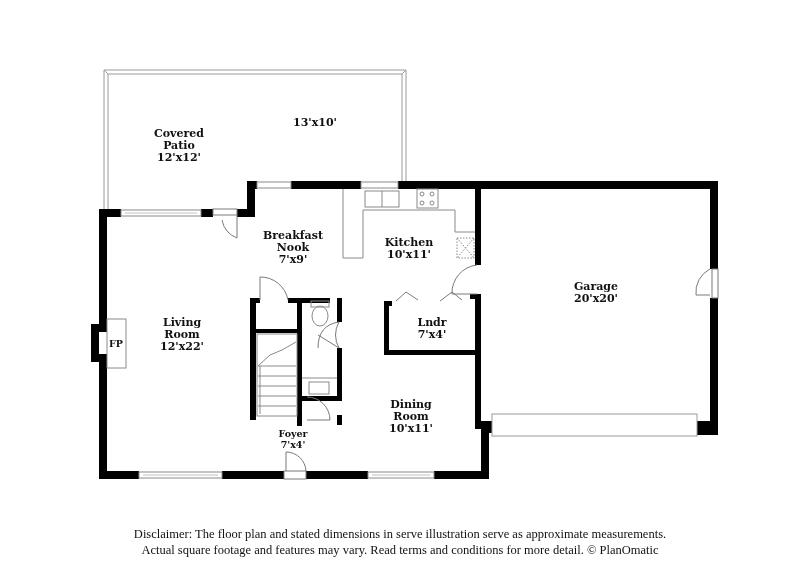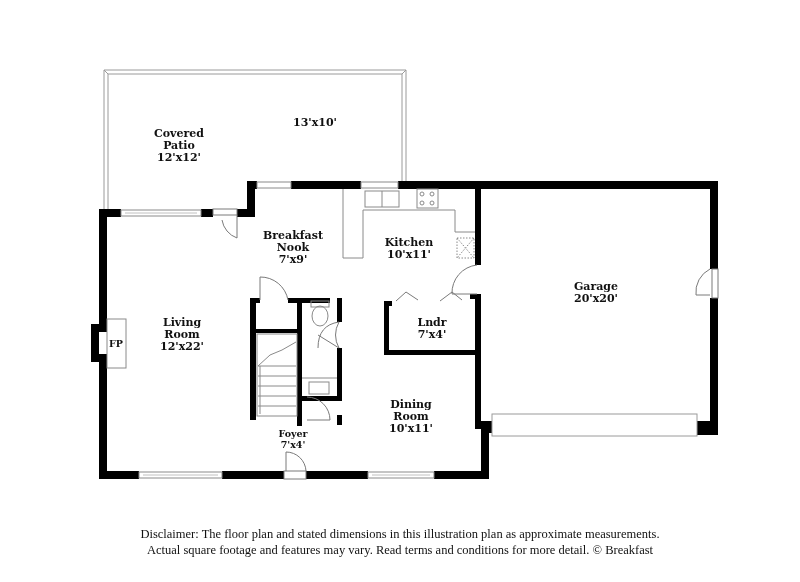--- a/index.html
+++ b/index.html
@@ -172,14 +172,14 @@
     <text class="lbl" x="411" y="432">10'x11'</text>
 
     <text class="lbl lbl-sm" x="293" y="437">Foyer</text>
     <text class="lbl lbl-sm" x="293" y="448">7'x4'</text>
 
     <text class="lbl" x="596" y="290">Garage</text>
     <text class="lbl" x="596" y="302">20'x20'</text>
   </g>
 </svg>
 
-<div class="disclaimer" style="top:526px;">Disclaimer: The floor plan and stated dimensions in this illustration plan as approximate measurements.</div>
-<div class="disclaimer" style="top:542px;">Actual square footage and features may vary. Read terms and conditions for more detail. © Breakfast</div>
+<div class="disclaimer" style="top:526px;">Disclaimer: The floor plan and stated dimensions in serve illustration serve as approximate measurements.</div>
+<div class="disclaimer" style="top:542px;">Actual square footage and features may vary. Read terms and conditions for more detail. © PlanOmatic</div>
 
 </body></html>

